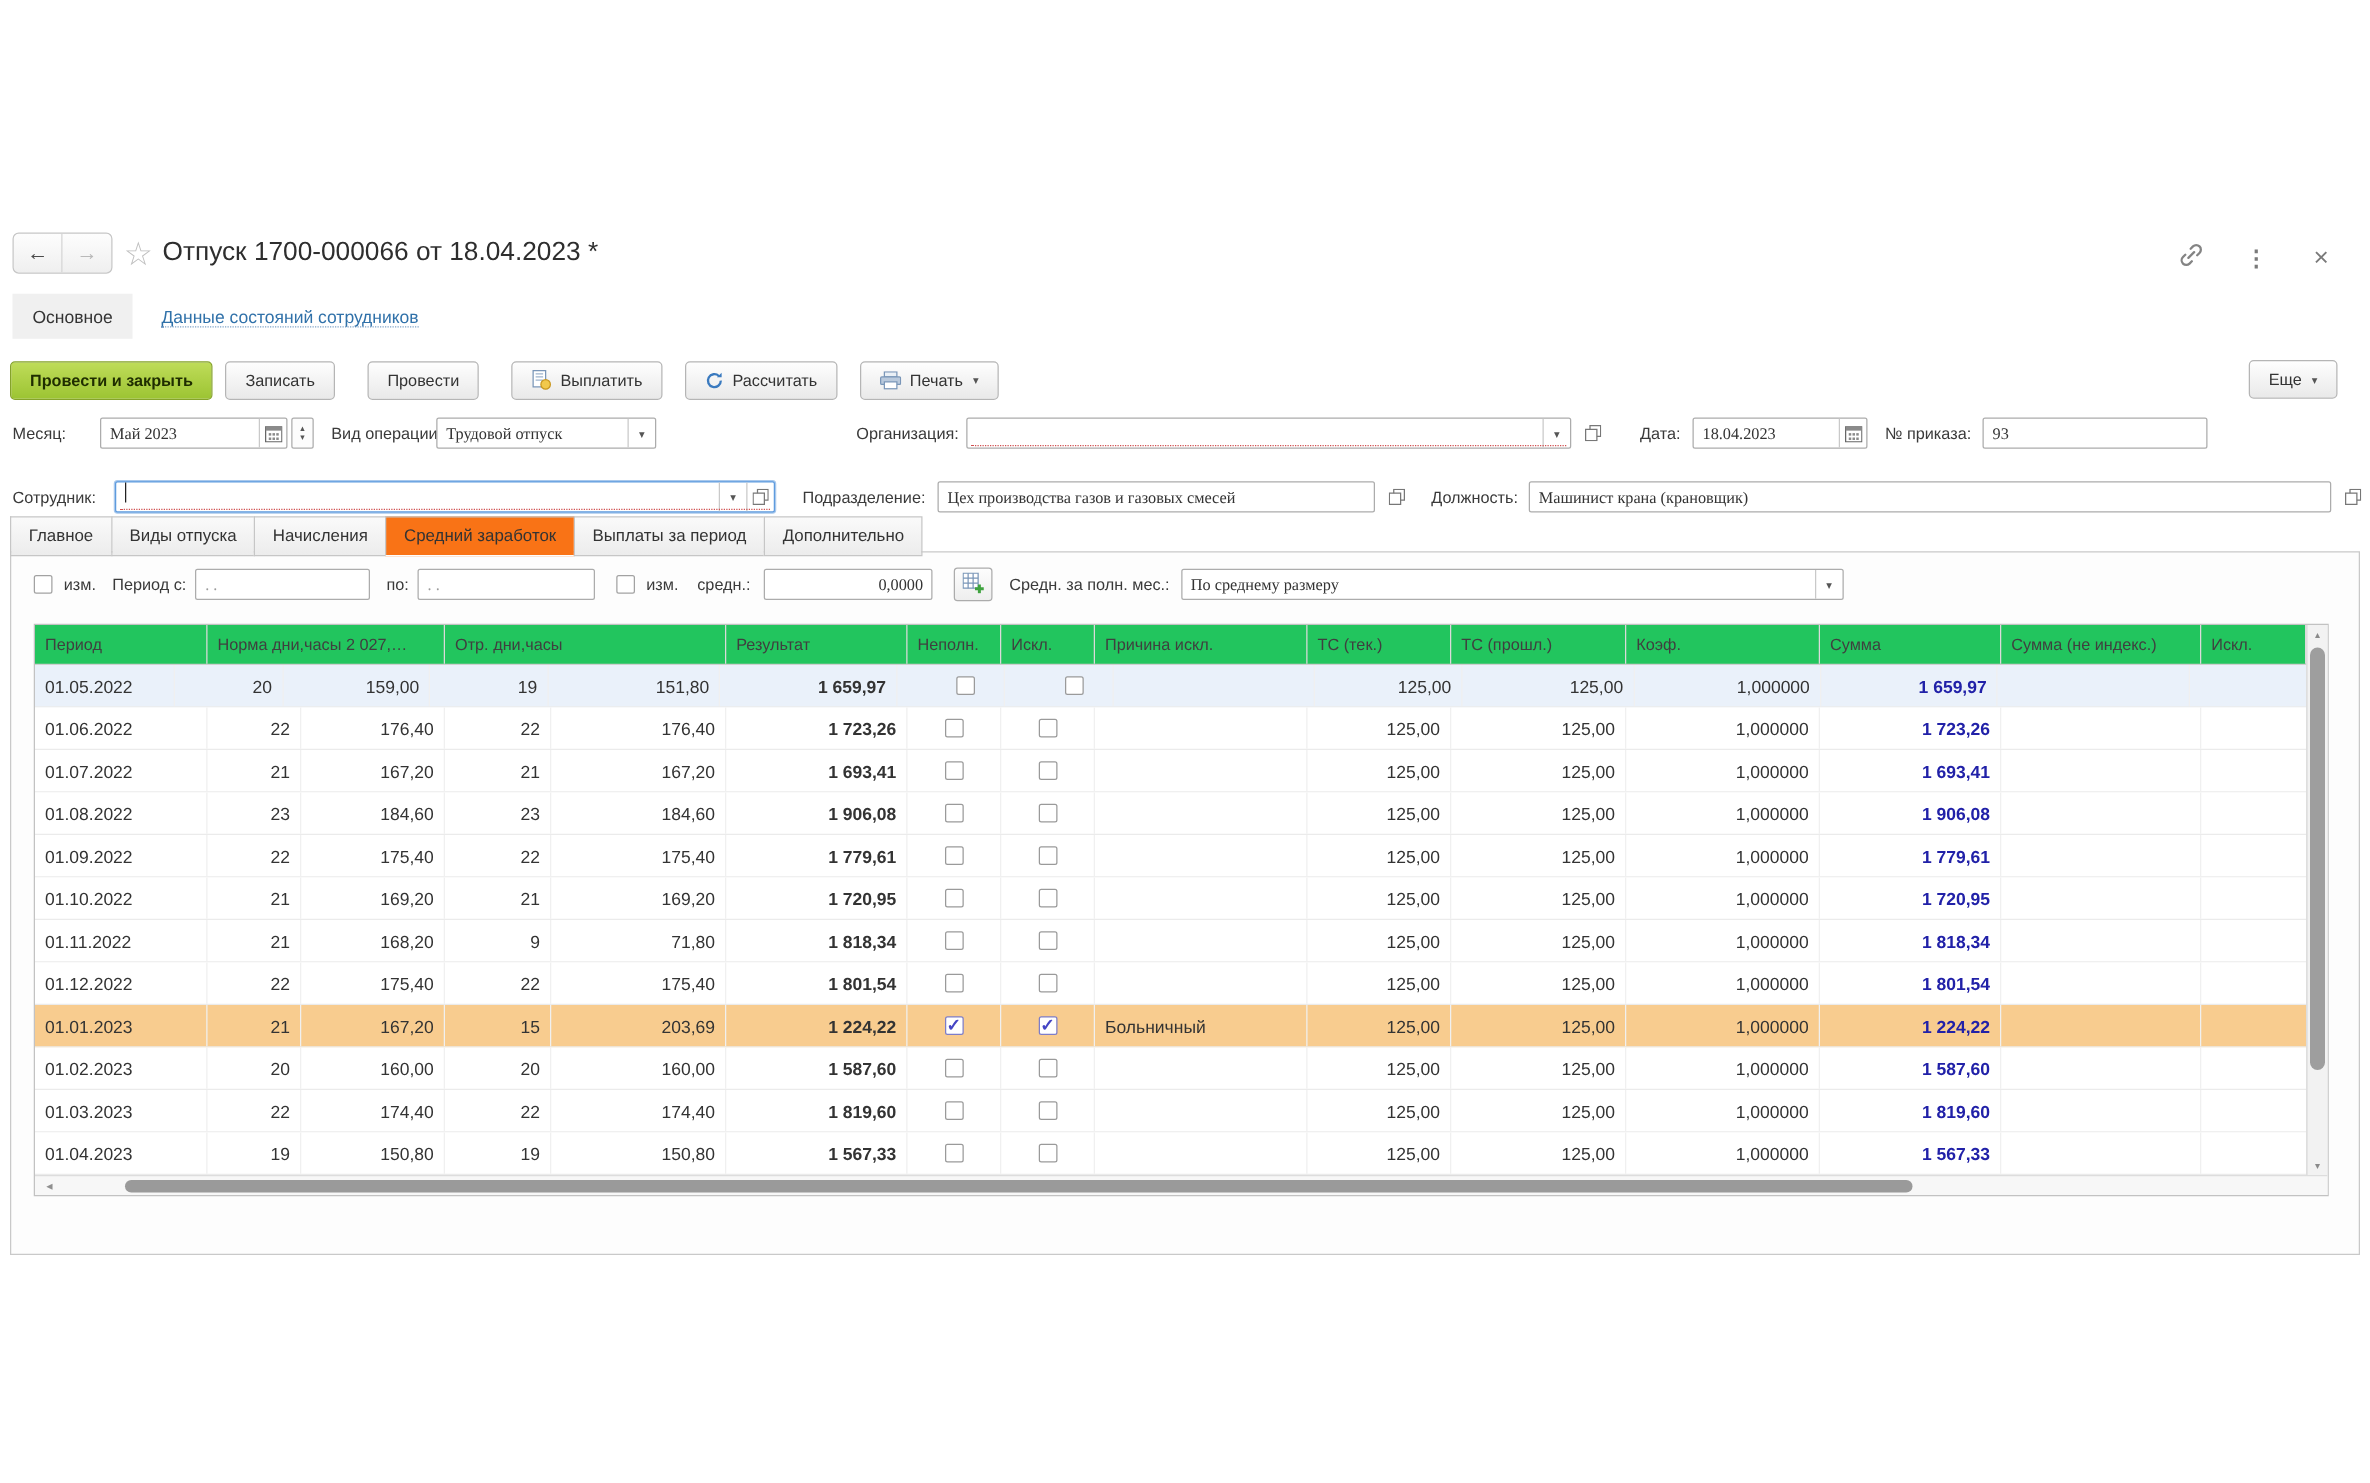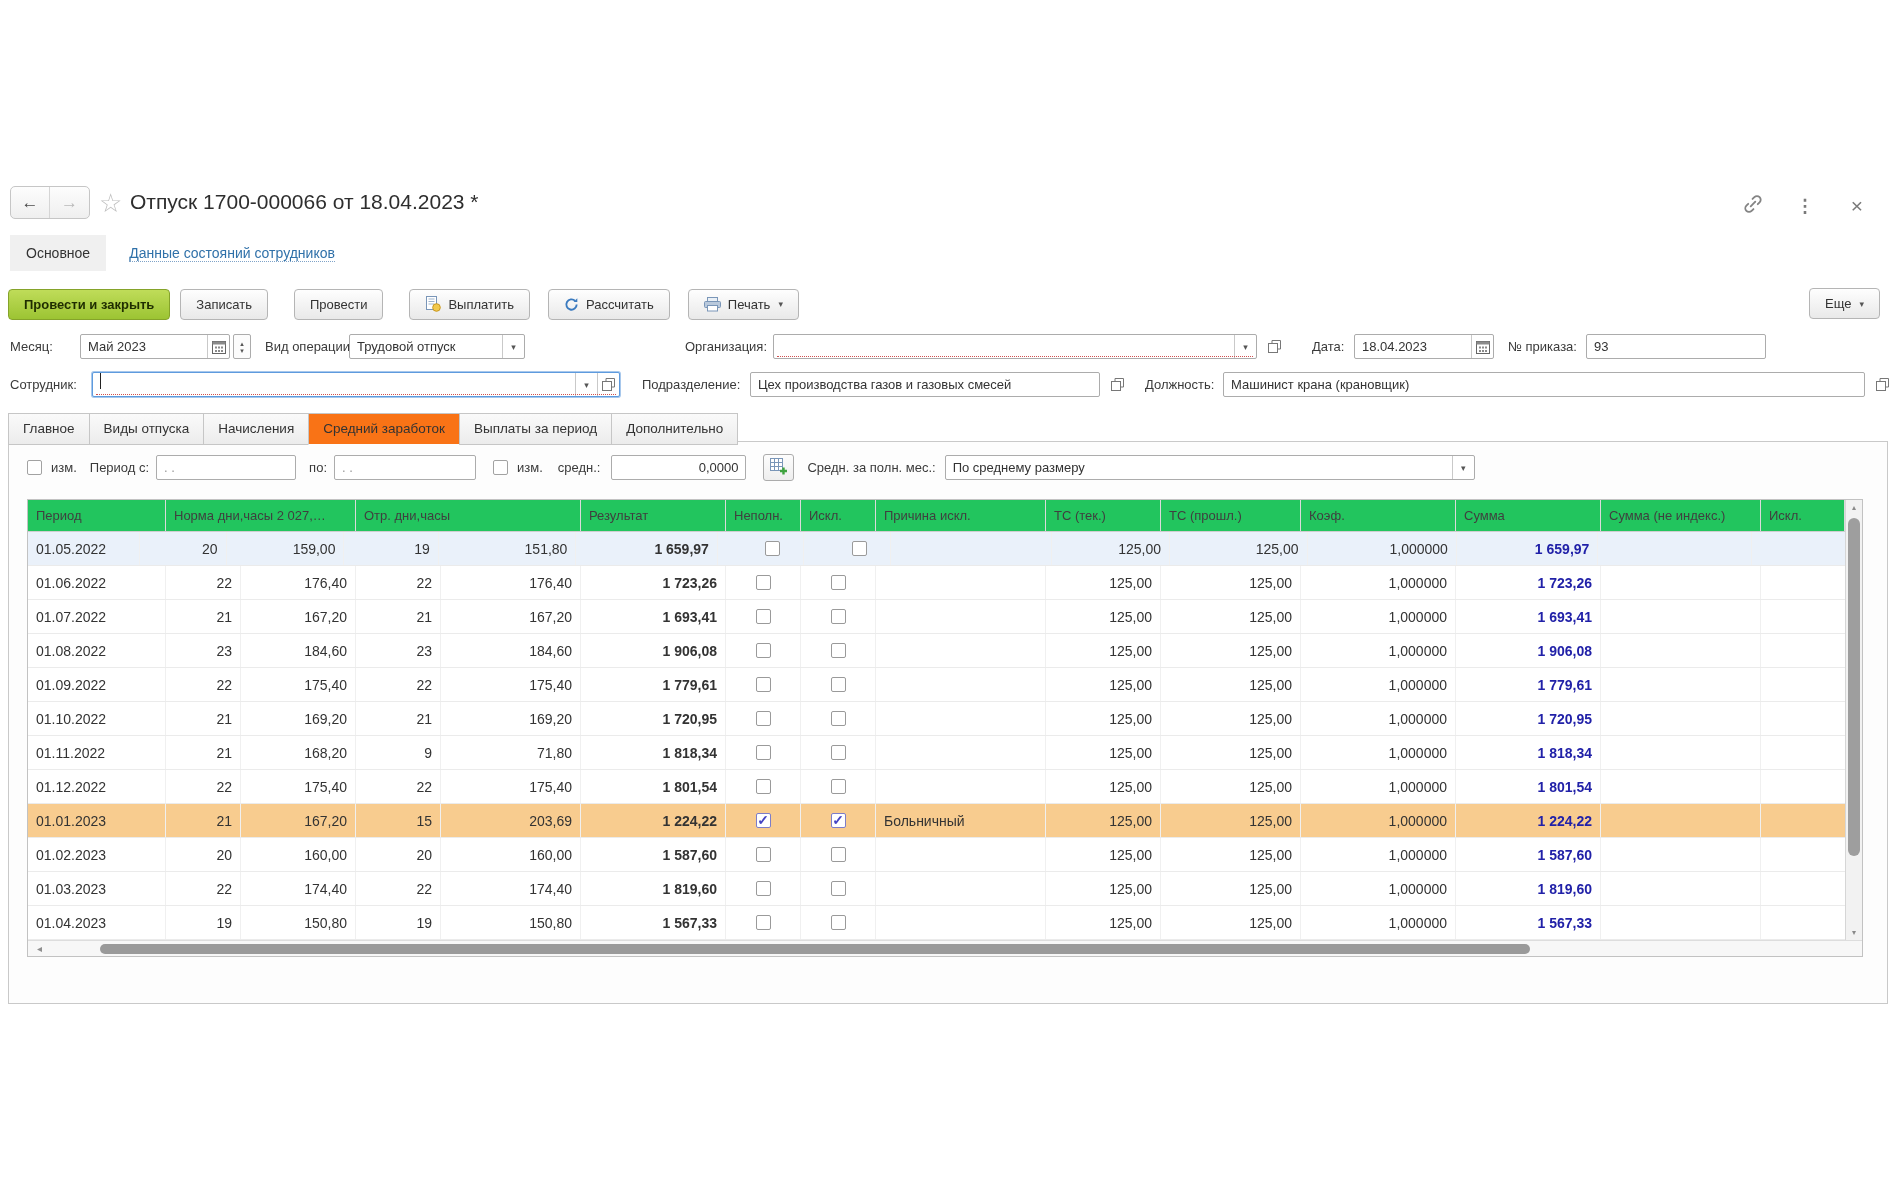--- a/index.html
+++ b/index.html
@@ -26,29 +26,29 @@
   .nav-link { margin-left: 23px; color: #3071A9; font-size: 14px; border-bottom: 1px dotted #7FA3C8; }
 
   
   .toolbar { position: absolute; top: 288px; left: 8px; right: 8px; height: 32px; display: flex; align-items: center; }
   .btn { height: 31px; display: inline-flex; align-items: center; padding: 0 15px; font-size: 13px; color: #333;
          background: linear-gradient(#FEFEFE, #E9E9E9); border: 1px solid #B5B5B5; border-radius: 4px; white-space: nowrap; }
   .btn .ico { display: inline-flex; margin-right: 7px; }
   .btn .caret { margin-left: 8px; font-size: 9px; color: #555; }
   .btn-green { background: linear-gradient(#BFDC59, #9CC433); border-color: #85A32A; font-weight: bold; color: #1F2D00; }
   .g10 { margin-left: 10px; } .g18 { margin-left: 18px; } .g26 { margin-left: 26px; }
-  .btn-more { position: absolute; right: 8px; top: 0; }
+  .btn-more { position: absolute; right: 18px; top: 0; }
 
   
   .frow { position: absolute; left: 10px; display: flex; align-items: center; height: 27px; font-size: 13px; }
-  .frow1 { top: 333px; } .frow2 { top: 371px; }
+  .frow1 { top: 333px; } .frow2 { top: 384px; }
   .flabel { color: #3A3A3A; white-space: nowrap; }
   .finput { position: relative; height: 25px; border: 1px solid #ACACAC; border-radius: 2px; background: #fff;
             display: flex; align-items: stretch; font-size: 13px; }
-  .finput .txt { padding: 0 7px; display: flex; align-items: center; flex: 1; white-space: nowrap; overflow: hidden; }
+  .finput .txt { padding: 0 7px; display: flex; align-items: center; flex: 1; white-space: nowrap; overflow: hidden; font-family: Liberation Serif, serif; }
   .finput .txt.rt { justify-content: flex-end; }
   .dim { color: #9A9A9A; }
   .vbar { width: 1px; background: #C9C9C9; }
   .cellbtn { width: 21px; display: flex; align-items: center; justify-content: center; }
   .caret-g { font-size: 9px; color: #555; }
   .req::after { content: ""; position: absolute; left: 3px; right: 3px; bottom: 1px; border-bottom: 1px dotted #D05050; }
   .focused { border-color: #5E9BDE; box-shadow: 0 0 0 1px #A8C8EC; }
   .spinbox { width: 18px; height: 25px; margin-left: 3px; border: 1px solid #ACACAC; border-radius: 2px;
              display: flex; flex-direction: column; align-items: center; justify-content: center; background: #FCFCFC; }
   .spinbox span { font-size: 7px; color: #555; line-height: 7px; }

